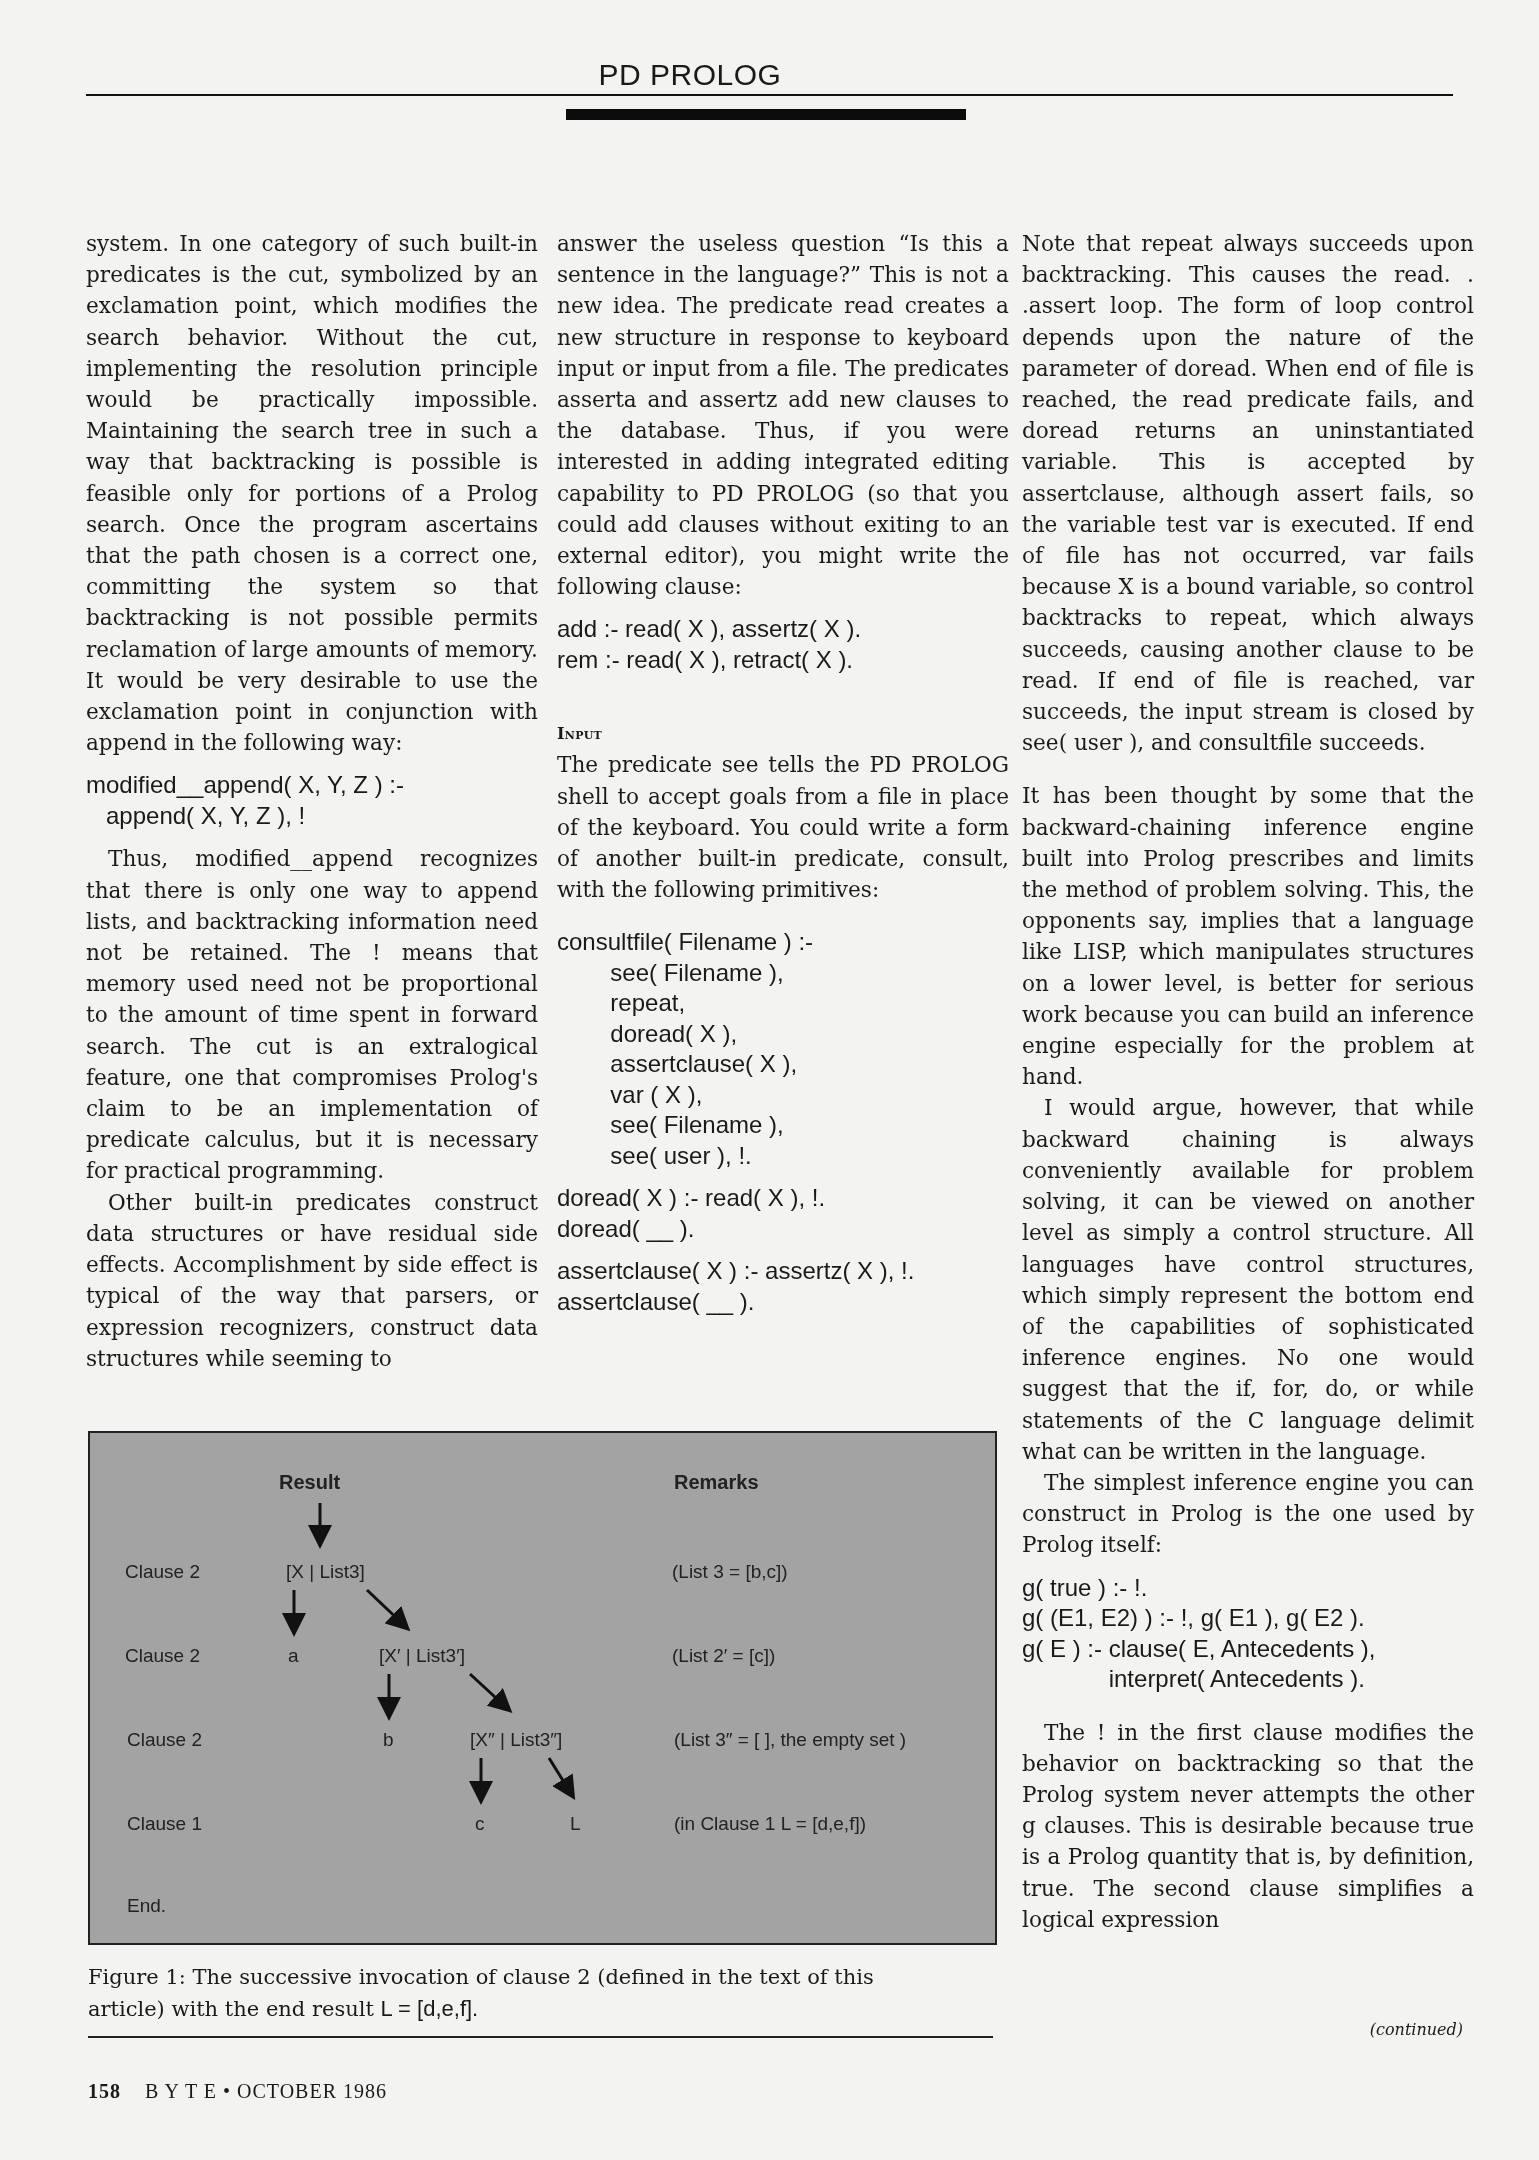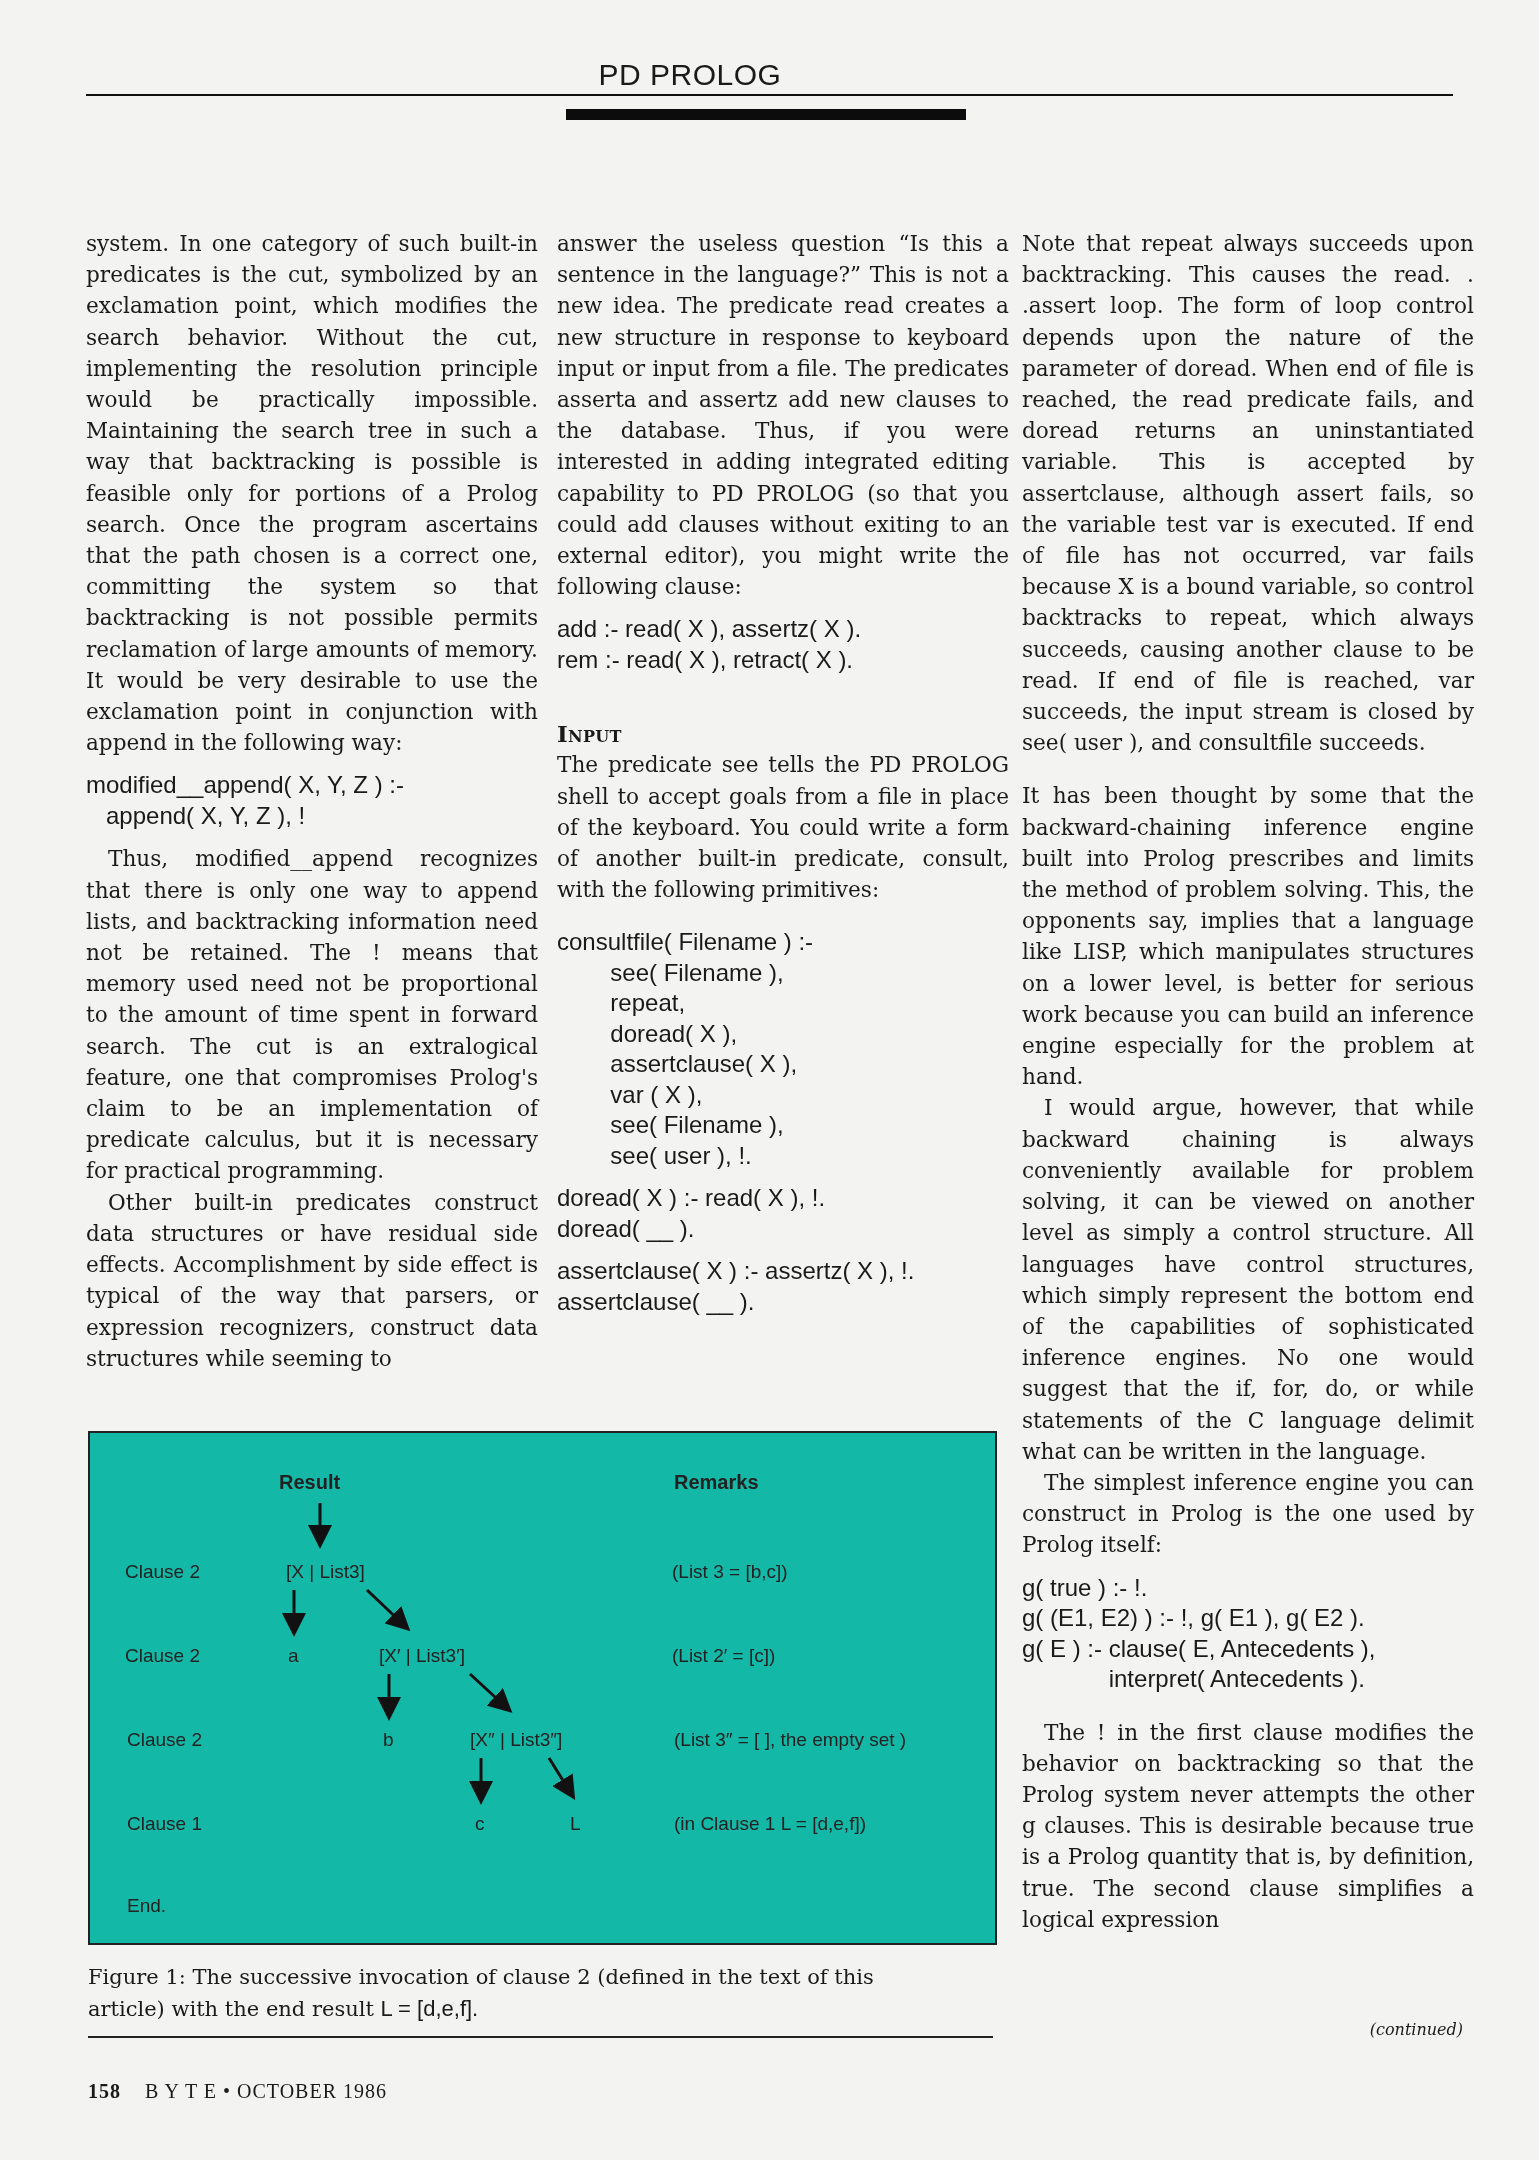--- a/index.html
+++ b/index.html
@@ -18,29 +18,29 @@
 
   .col { position: absolute; width: 452px; font-size: 21.6px; line-height: 31.2px; text-align: justify; }
   .col p { margin: 0; }
   .col p.ind { text-indent: 22px; }
   .col1 { left: 86px; top: 228px; }
   .col2 { left: 557px; top: 228px; }
   .col3 { left: 1022px; top: 228px; }
   .code { font-family: "Liberation Sans", sans-serif; font-size: 24px; line-height: 30.5px; text-align: left; white-space: pre; margin: 0; }
   .heading {
     font-family: "DejaVu Serif", serif; font-weight: bold; font-variant: small-caps;
-    font-size: 23px; line-height: 30px; margin: 0; text-align: left; letter-spacing: 0.3px;
+    font-size: 16px; line-height: 30px; margin: 0; text-align: left; letter-spacing: 0.3px;
   }
   .gap-s { height: 12px; }
   .gap-m { height: 22px; }
   .gap-l { height: 44px; }
 
   .figure {
     left: 88px; top: 1431px; width: 905px; height: 510px;
-    border: 2px solid #222; background: #14b8a6;
+    border: 2px solid #222; background: #a3a3a3;
     font-family: "Liberation Sans", sans-serif; font-size: 19px; color: #222;
   }
   .figure .t { position: absolute; white-space: nowrap; }
   .figure .hdr { font-weight: bold; font-size: 20px; }
   .figure svg { position: absolute; left: 0; top: 0; }
 
   .caption {
     left: 88px; top: 1962px; width: 820px; font-size: 21px; line-height: 31px;
     font-family: "DejaVu Serif", serif;
   }

